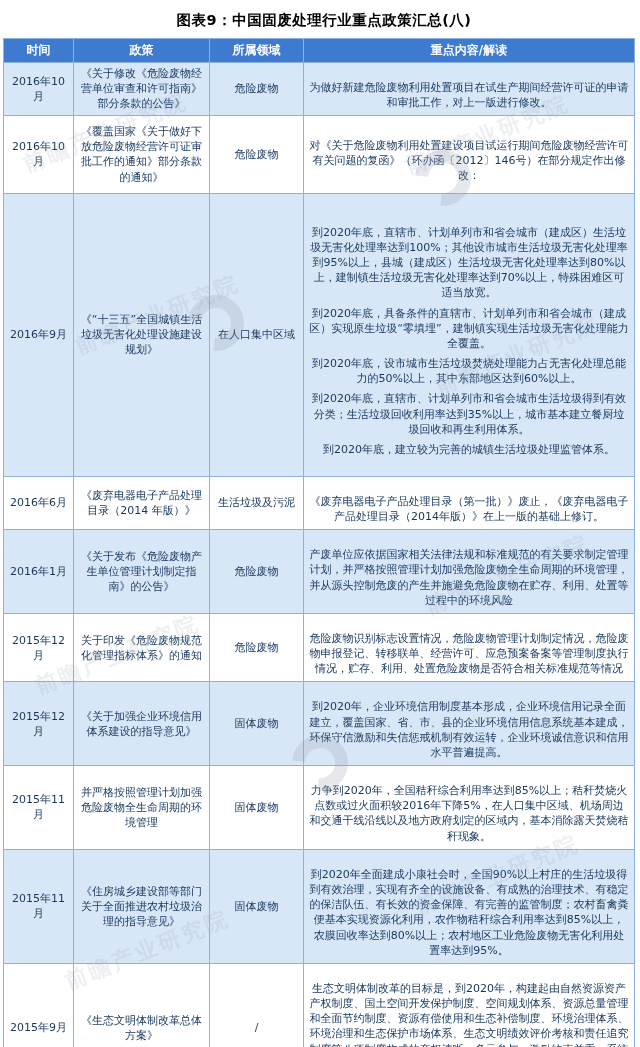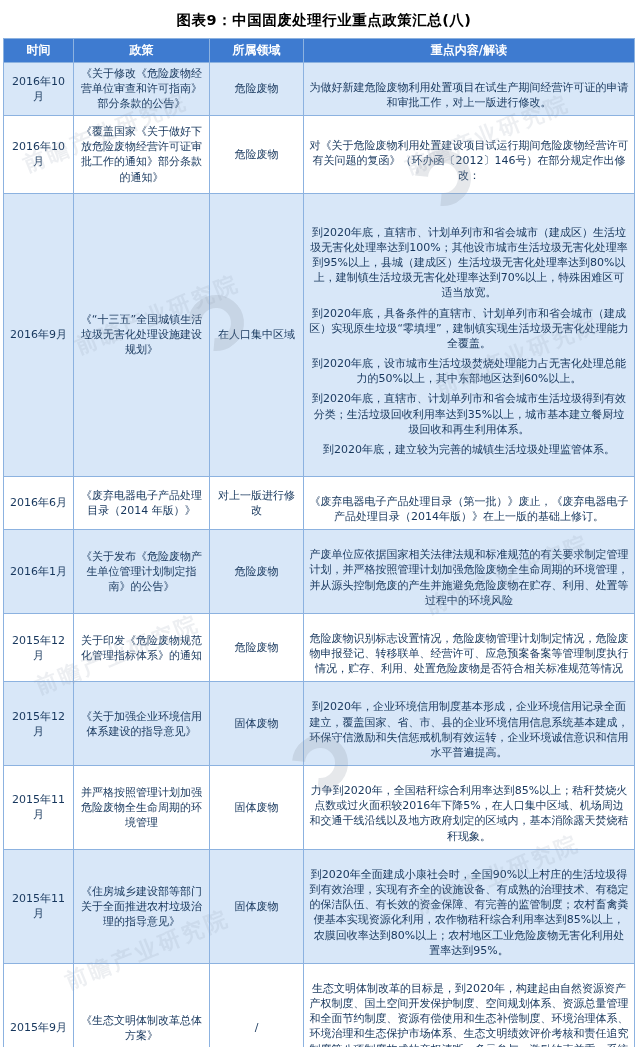--- a/index.html
+++ b/index.html
@@ -115,21 +115,21 @@
             <p>到2020年底，直辖市、计划单列市和省会城市（建成区）生活垃圾无害化处理率达到100%；其他设市城市生活垃圾无害化处理率到95%以上，县城（建成区）生活垃圾无害化处理率达到80%以上，建制镇生活垃圾无害化处理率达到70%以上，特殊困难区可适当放宽。</p>
             <p>到2020年底，具备条件的直辖市、计划单列市和省会城市（建成区）实现原生垃圾“零填埋”，建制镇实现生活垃圾无害化处理能力全覆盖。</p>
             <p>到2020年底，设市城市生活垃圾焚烧处理能力占无害化处理总能力的50%以上，其中东部地区达到60%以上。</p>
             <p>到2020年底，直辖市、计划单列市和省会城市生活垃圾得到有效分类；生活垃圾回收利用率达到35%以上，城市基本建立餐厨垃圾回收和再生利用体系。</p>
             <p>到2020年底，建立较为完善的城镇生活垃圾处理监管体系。</p>
           </td>
     </tr>
         <tr>
       <td class="col-time">2016年6月</td>
       <td class="col-policy">《废弃电器电子产品处理目录（2014 年版）》</td>
-      <td class="col-field">对上一版进行修改</td>
+      <td class="col-field">生活垃圾及污泥</td>
       <td class="col-content">
             <p>《废弃电器电子产品处理目录（第一批）》废止，《废弃电器电子产品处理目录（2014年版）》在上一版的基础上修订。</p>
           </td>
     </tr>
         <tr>
       <td class="col-time">2016年1月</td>
       <td class="col-policy">《关于发布《危险废物产生单位管理计划制定指南》的公告》</td>
       <td class="col-field">危险废物</td>
       <td class="col-content">
             <p>产废单位应依据国家相关法律法规和标准规范的有关要求制定管理计划，并严格按照管理计划加强危险废物全生命周期的环境管理，并从源头控制危废的产生并施避免危险废物在贮存、利用、处置等 过程中的环境风险</p>

